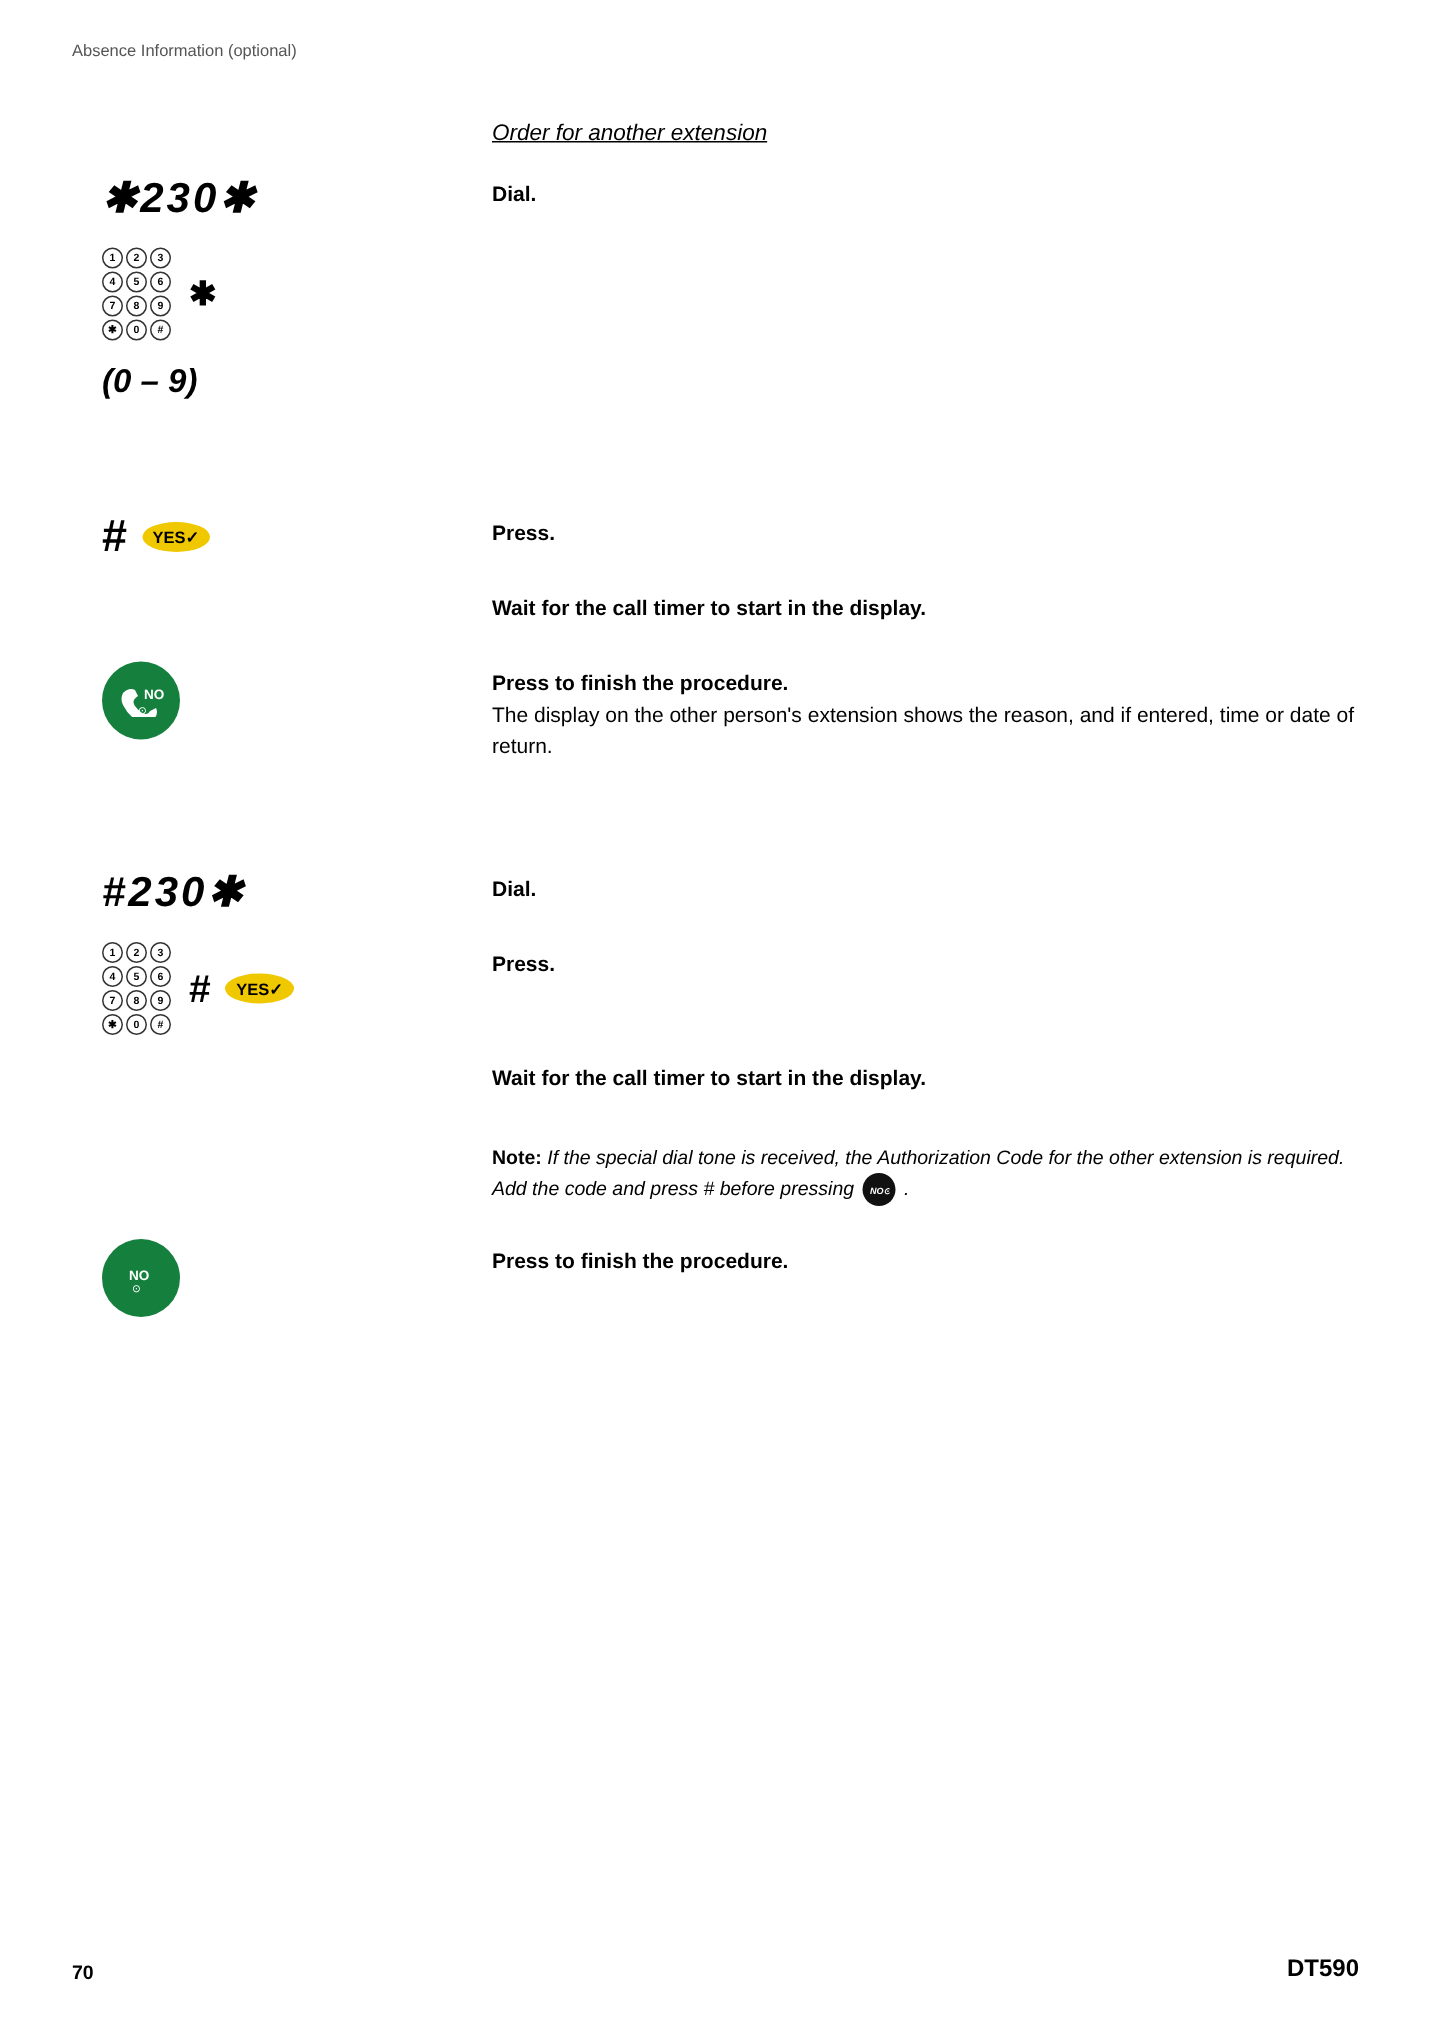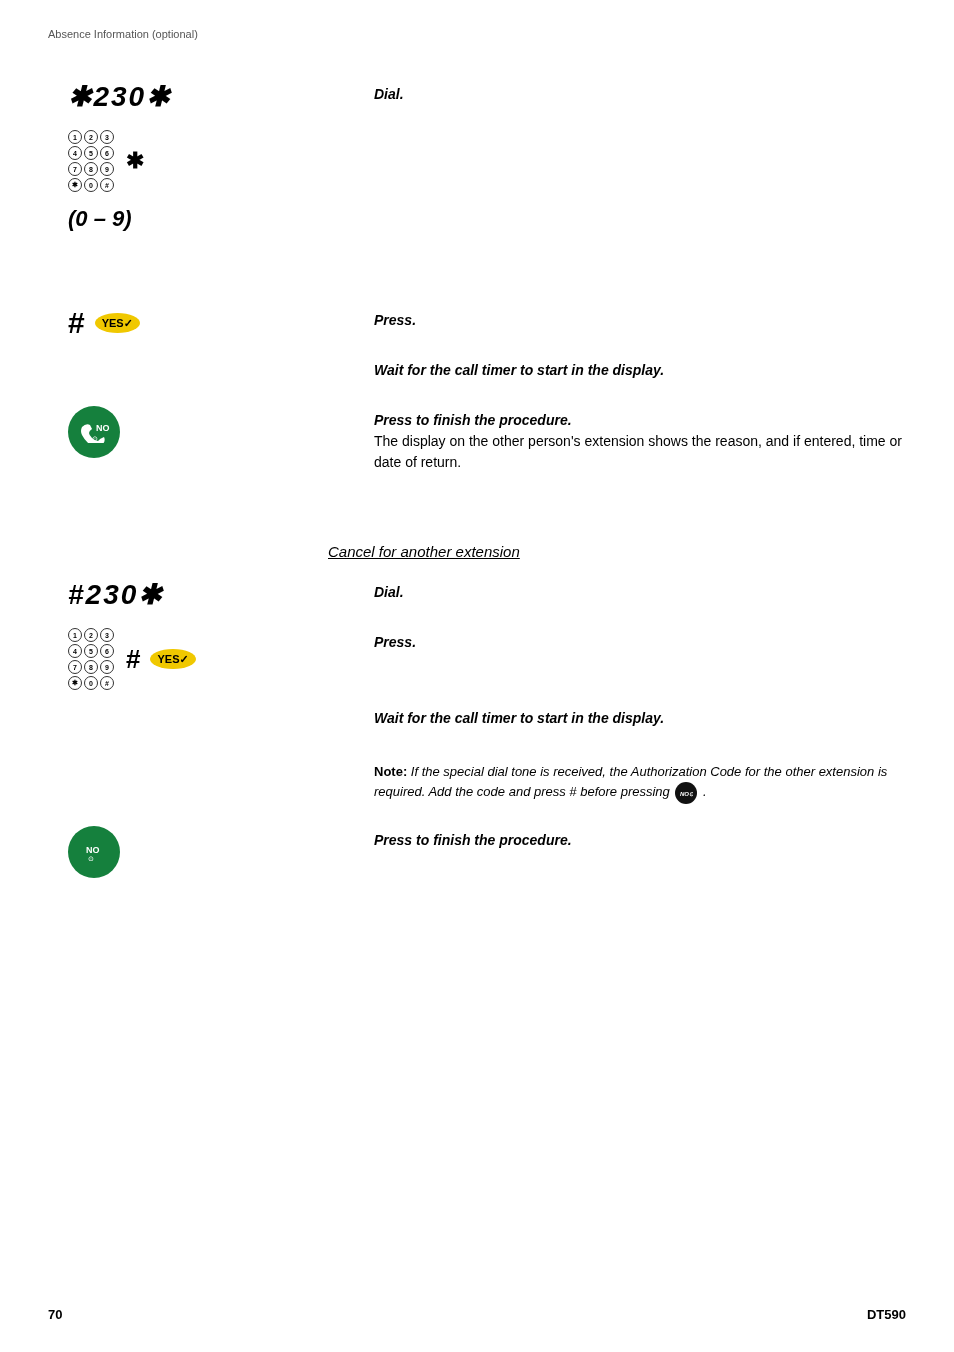--- a/index.html
+++ b/index.html
@@ -23,21 +23,21 @@
       position: absolute;
       bottom: 30px;
       left: 48px;
       font-size: 13px;
       font-weight: bold;
     }
     .page-footer-right {
       position: absolute;
       bottom: 30px;
       right: 48px;
-      font-size: 13px;
+      font-size: 16px;
       font-weight: bold;
     }
     .content {
       position: absolute;
       top: 80px;
       left: 48px;
       right: 48px;
     }
 
     
@@ -48,39 +48,37 @@
       text-decoration: underline;
       margin-left: 280px;
     }
 
     
     .instruction-row {
       display: flex;
       align-items: flex-start;
       margin-bottom: 14px;
       min-height: 36px;
-      gap: 46px;
     }
     .symbol-col {
       width: 280px;
       display: flex;
       align-items: center;
       justify-content: flex-start;
       flex-shrink: 0;
       padding-left: 20px;
     }
     .text-col {
       flex: 1;
       padding-top: 4px;
       font-size: 14px;
       line-height: 1.5;
     }
     .text-col strong {
       font-weight: bold;
-      font-style: italic;
     }
 
     
     .dial-code {
       font-size: 28px;
       font-weight: bold;
       font-style: italic;
       letter-spacing: 2px;
     }
 
@@ -192,20 +190,23 @@
 <div class="page-footer-left">
   <span>70</span>
 </div>
 <div class="page-footer-right">
   <span>DT590</span>
 </div>
 
 <div class="content">
 
   <div>
+    <div class="section-heading">
+      <span>Order for another extension</span>
+    </div>
 
     <div class="instruction-row">
       <div class="symbol-col">
         <span class="dial-code">✱<i>230</i>✱</span>
       </div>
       <div class="text-col">
         <strong>Dial.</strong>
       </div>
     </div>
 
@@ -275,23 +276,20 @@
         <strong>Press to finish the procedure.</strong><br>
         <span>The display on the other person's extension shows the reason, and if entered, time or date of return.</span>
       </div>
     </div>
   </div>
 
   <div class="section-gap"></div>
   <div class="section-gap"></div>
 
   <div>
-    <div class="section-heading">
-      <span>Cancel for another extension</span>
-    </div>
 
     <div class="instruction-row">
       <div class="symbol-col">
         <span class="dial-code"><i>#230✱</i></span>
       </div>
       <div class="text-col">
         <strong>Dial.</strong>
       </div>
     </div>
 

